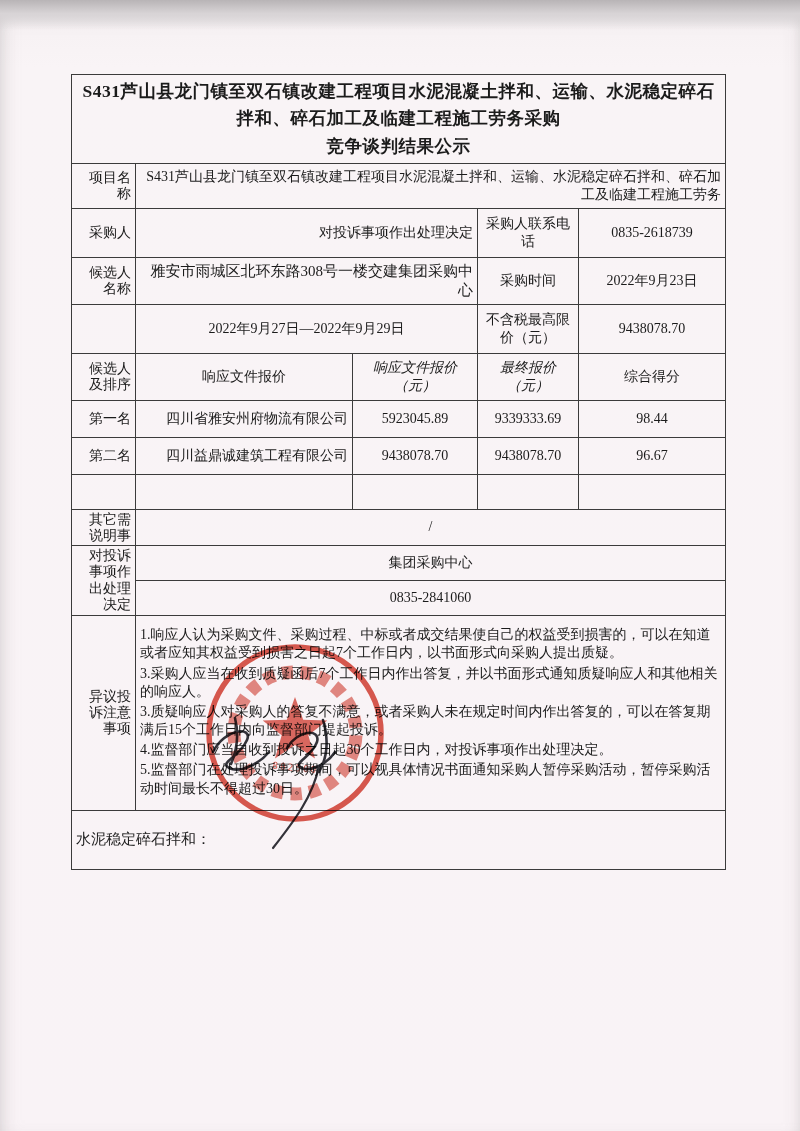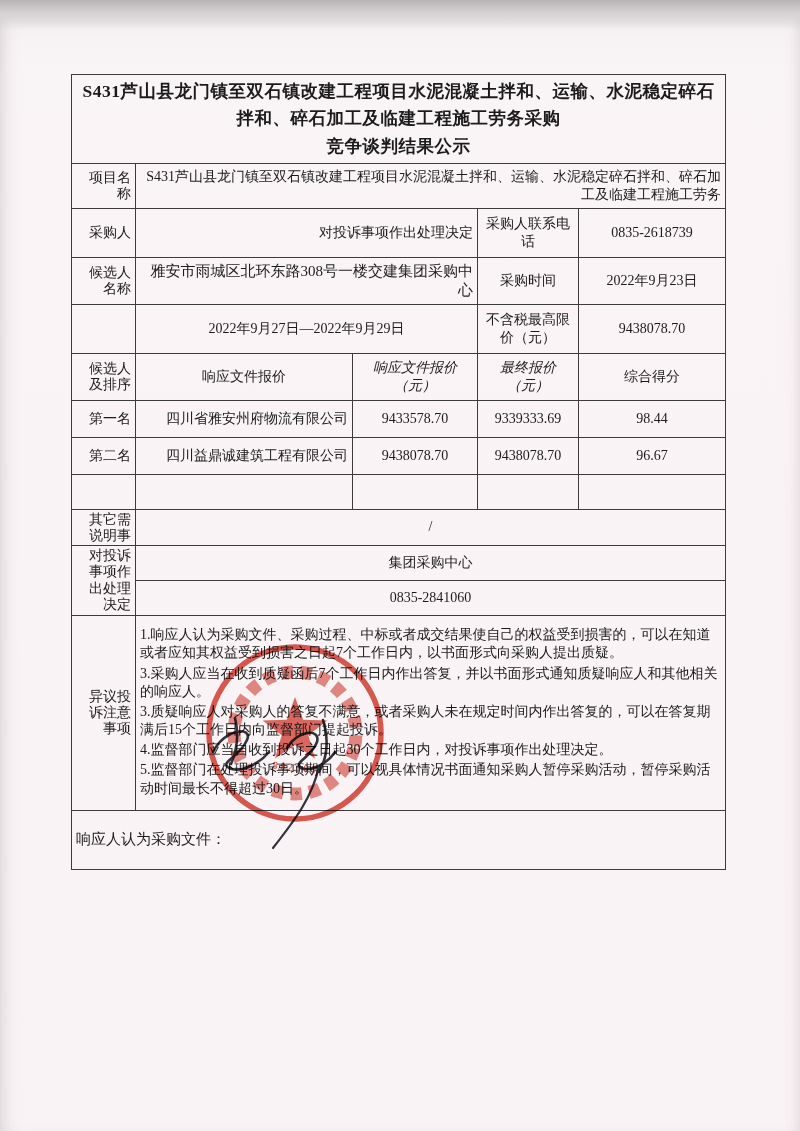--- a/index.html
+++ b/index.html
@@ -113,21 +113,21 @@
       <td class="center small-pad">
         <span class="hdr2">最终报价</span>
         <span class="hdr2">（元）</span>
       </td>
       <td class="center">综合得分</td>
     </tr>
 
     <tr>
       <td class="lbl" style="height:32px">第一名</td>
       <td class="val-left">四川省雅安州府物流有限公司</td>
-      <td class="center">9433578.70</td>
+      <td class="center">5923045.89</td>
       <td class="center">9339333.69</td>
       <td class="center">98.44</td>
     </tr>
 
     <tr>
       <td class="lbl" style="height:32px">第二名</td>
       <td class="val-left">四川益鼎诚建筑工程有限公司</td>
       <td class="center">9438078.70</td>
       <td class="center">9438078.70</td>
       <td class="center">96.67</td>
@@ -162,21 +162,21 @@
         <div class="obj-item">1.响应人认为采购文件、采购过程、中标或者成交结果使自己的权益受到损害的，可以在知道或者应知其权益受到损害之日起7个工作日内，以书面形式向采购人提出质疑。</div>
         <div class="obj-item">3.采购人应当在收到质疑函后7个工作日内作出答复，并以书面形式通知质疑响应人和其他相关的响应人。</div>
         <div class="obj-item">3.质疑响应人对采购人的答复不满意，或者采购人未在规定时间内作出答复的，可以在答复期满后15个工作日内向监督部门提起投诉。</div>
         <div class="obj-item">4.监督部门应当自收到投诉之日起30个工作日内，对投诉事项作出处理决定。</div>
         <div class="obj-item">5.监督部门在处理投诉事项期间，可以视具体情况书面通知采购人暂停采购活动，暂停采购活动时间最长不得超过30日。</div>
       </td>
     </tr>
 
     <tr>
       <td colspan="5" class="sign-cell" style="height:54px">
-        <span>响应人认为采购文件：</span>
+        <span>水泥稳定碎石拌和：</span>
       </td>
     </tr>
   </tbody>
     </table>
 
   <svg class="seal-svg" width="220" height="260" viewBox="0 0 220 260">
     <g opacity="0.82">
       <circle cx="110" cy="120" r="86" fill="none" stroke="#d2372a" stroke-width="5.5"></circle>
 
       <circle cx="110" cy="120" r="61" fill="none" stroke="#d2372a" stroke-width="13" stroke-dasharray="11 7.5" opacity="0.7" transform="rotate(14 110 120)"></circle>

